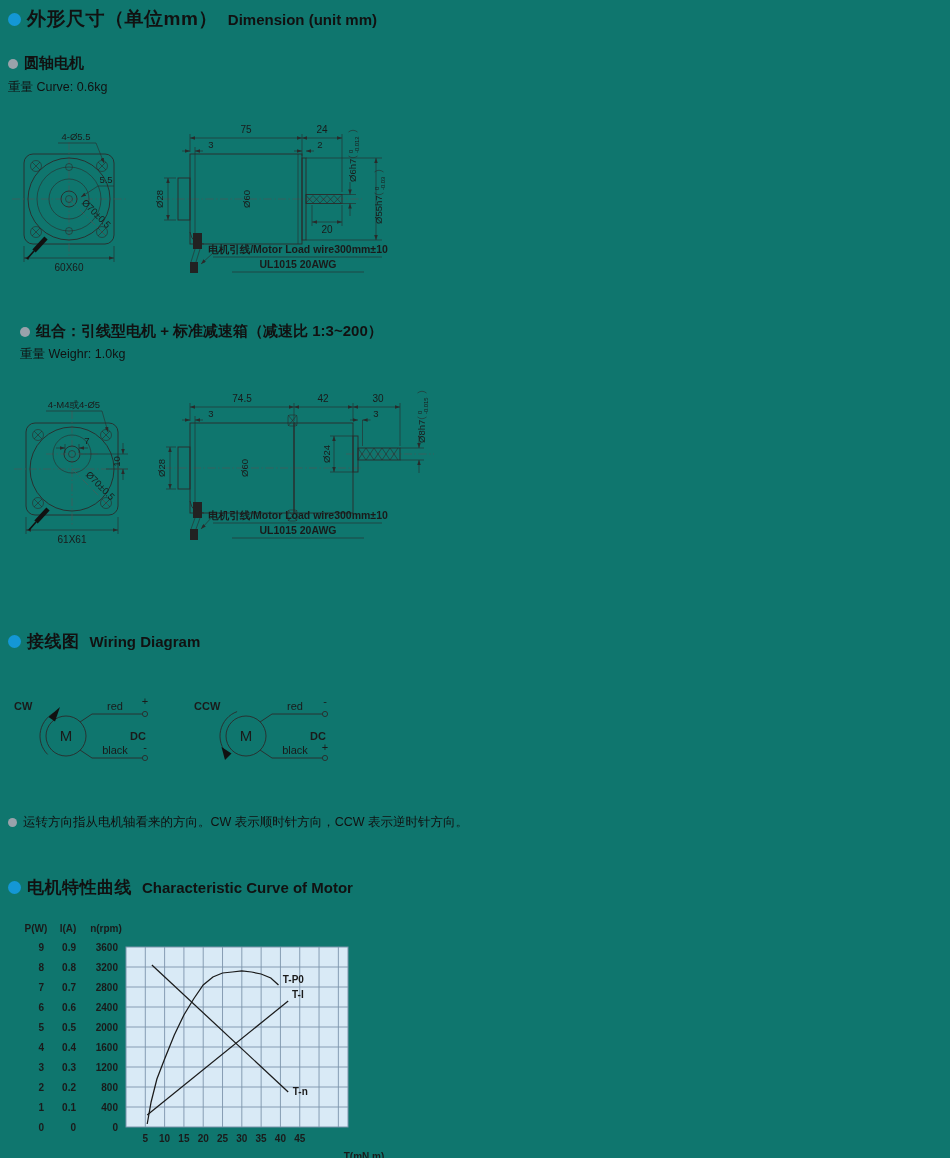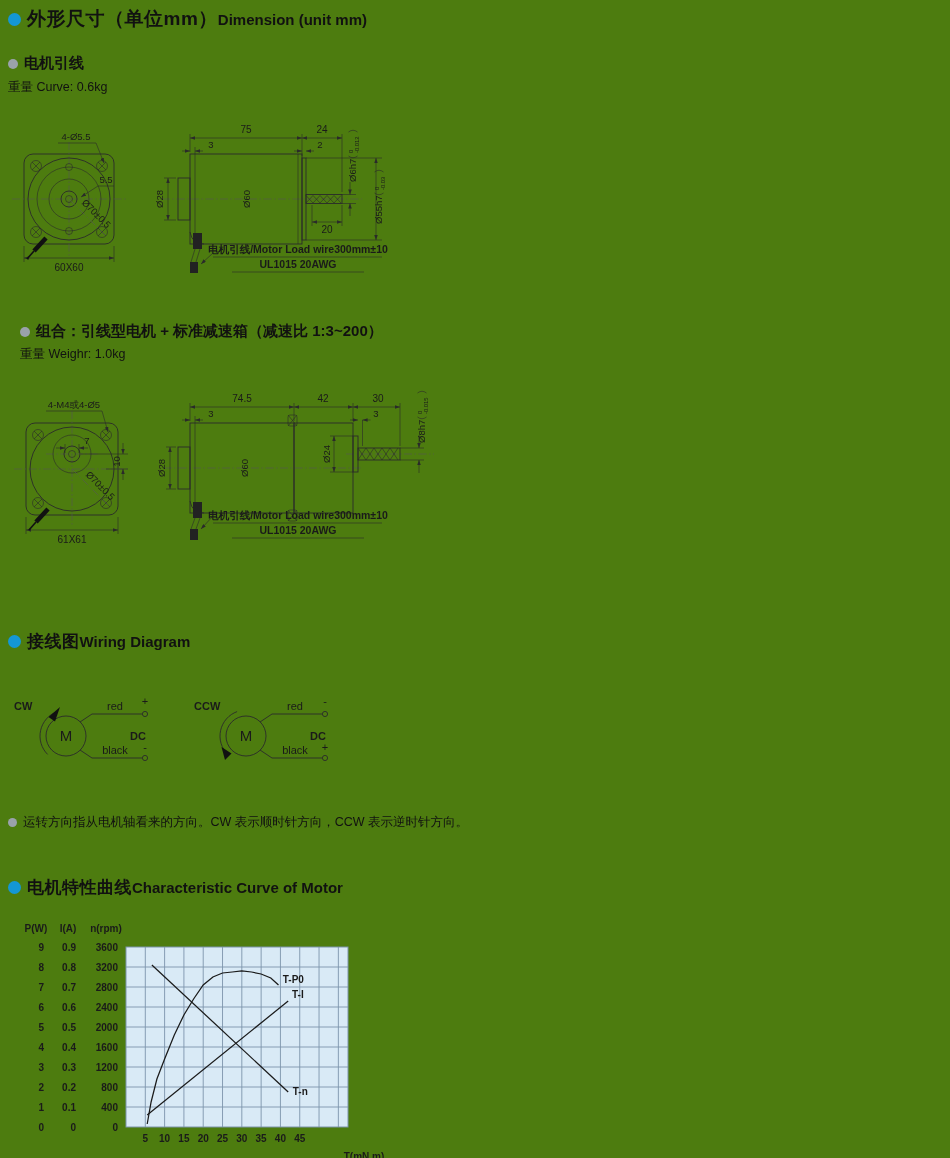--- a/index.html
+++ b/index.html
@@ -1,29 +1,29 @@
 <!DOCTYPE html>
 <html style="--accent_blue: #1497d5; --bullet_gray: #9aa2ab; --chart_bg: #d9eaf6; --chart_grid: #7d94ac; --line_dark: #1a1a1a;"><head>
 <meta charset="utf-8">
 <style>
   :root{
     --accent_blue:#1497d5; --bullet_gray:#9aa2ab; --text_dark:#111;
     --chart_bg:#d9eaf6; --chart_grid:#7d94ac; --line_dark:#1a1a1a;
   }
   *{margin:0;padding:0;box-sizing:border-box}
   body{background:#fff}
-  .page{position:relative;width:950px;height:1158px;background:#4d7c0f;overflow:hidden;
+  .page{position:relative;width:950px;height:1158px;background:#0f766e;overflow:hidden;
         font-family:"Liberation Sans","DejaVu Sans",sans-serif;color:var(--text_dark)}
   .row{position:absolute;display:flex;align-items:center;white-space:nowrap}
   .dot{display:inline-block;border-radius:50%;flex:0 0 auto}
   .dot-blue{width:13px;height:13px;background:var(--accent_blue);margin-right:6px}
   .dot-gray{width:10px;height:10px;background:var(--bullet_gray);margin-right:6px}
   .dot-gray-sm{width:9px;height:9px;background:var(--bullet_gray);margin-right:6px}
   .h1-cjk{font-size:19px;font-weight:bold;letter-spacing:.5px}
-  .h1-en{font-size:15px;font-weight:bold;margin-left:0}
+  .h1-en{font-size:15px;font-weight:bold;margin-left:10px}
   .h2-cjk{font-size:15px;font-weight:bold}
   .body-txt{font-size:12.5px}
   .note-txt{font-size:12.5px}
   svg{position:absolute;overflow:visible}
   svg text{fill:#1a1a1a}
   .dim{font-size:9.5px}
   .dimb{font-size:10px}
   .tol{font-size:5.8px}
   .wirecjk{font-size:10.5px;font-weight:bold}
   .stroke{stroke:#2a2a2a;stroke-width:.9;fill:none}
@@ -41,21 +41,21 @@
 <div class="page">
 
   <div class="row" style="top:6px;left:8px">
     <span class="dot dot-blue"></span>
     <span class="h1-cjk">外形尺寸（单位mm）</span>
     <span class="h1-en">Dimension (unit mm)</span>
   </div>
 
   <div class="row" style="top:54px;left:8px">
     <span class="dot dot-gray"></span>
-    <span class="h2-cjk">电机引线</span>
+    <span class="h2-cjk">圆轴电机</span>
   </div>
   <div class="row body-txt" style="top:79px;left:8px">重量 Curve: 0.6kg</div>
 
   <svg id="drawing1" style="top:120px;left:10px" width="430" height="180" viewBox="0 0 430 180">
     <defs>
       <marker id="d1e" markerWidth="9" markerHeight="6" refX="8.5" refY="3" orient="auto">
           <path d="M0,0 L8.5,3 L0,6 z" fill="#2a2a2a"></path>
         </marker>
       <marker id="d1s" markerWidth="9" markerHeight="6" refX="8.5" refY="3" orient="auto-start-reverse">
           <path d="M0,0 L8.5,3 L0,6 z" fill="#2a2a2a"></path>

